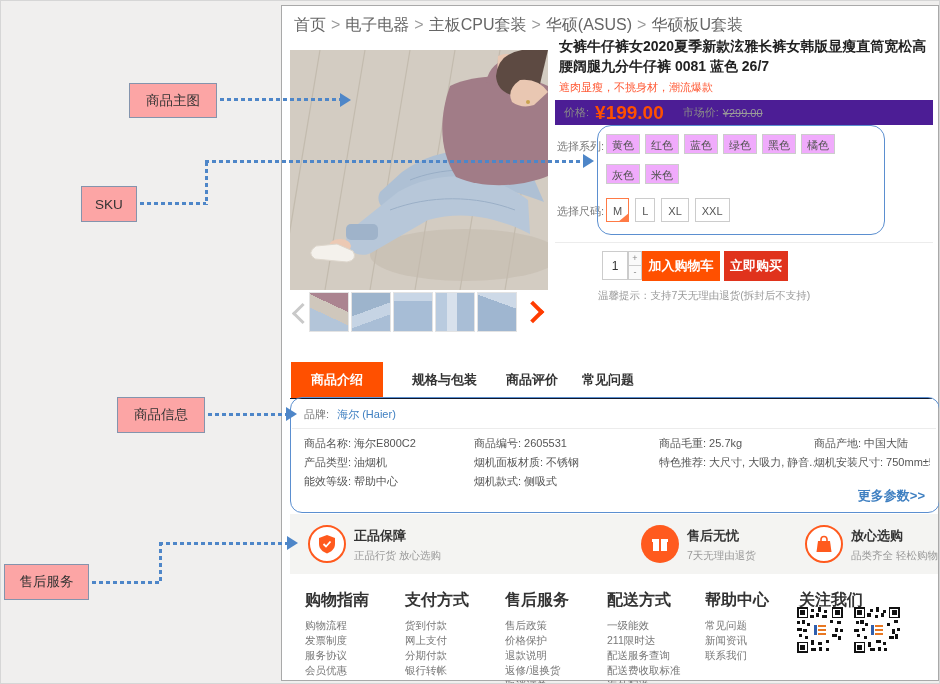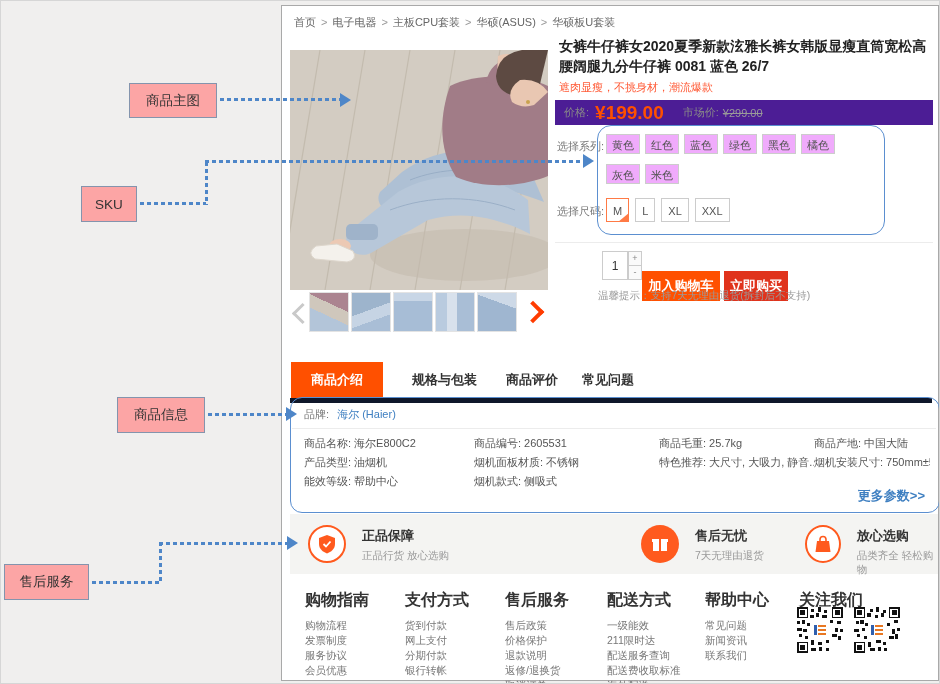--- a/index.html
+++ b/index.html
@@ -2,21 +2,21 @@
 <html><head>
 <meta charset="utf-8">
 <style>
   html,body{margin:0;padding:0;background:#fff;}
   .canvas{position:relative;width:940px;height:684px;background:#f0efee;border:1px solid #d6d6d6;
     box-sizing:border-box;overflow:hidden;font-family:"Liberation Sans","DejaVu Sans",sans-serif;}
   .ab{position:absolute;}
   
   .panel{position:absolute;left:280px;top:4px;width:658px;height:676px;background:#fff;
     border:1px solid #a9a9a9;box-sizing:border-box;}
-  .crumb{font-size:11px;color:#666;white-space:nowrap;}
+  .crumb{font-size:16px;color:#666;white-space:nowrap;}
   .crumb span{margin:0 3px;}
   .crumb .sep{color:#999;margin:0 2px;}
   
   .main-img{left:8px;top:44px;width:258px;height:240px;overflow:hidden;background:#d3ccc2;}
   .thumb{width:40px;height:40px;border:1px solid #e3e3e3;box-sizing:border-box;}
   .t1{background:linear-gradient(205deg,#ab8490 0 34%,#cfc7bc 34% 58%,#b3c5d9 58%);}
   .t2{background:linear-gradient(160deg,#9db4cc 0 45%,#c6d4e4 45% 68%,#a9bed6 68%);}
   .t3{background:linear-gradient(180deg,#c8d6e6 0 22%,#a7bdd6 22%);}
   .t4{background:linear-gradient(90deg,#b9cbdf 0 30%,#d8e1ec 30% 55%,#a9bed6 55%);}
   .t5{background:linear-gradient(200deg,#cdd9e7 0 30%,#9fb6d0 30%);}
@@ -40,46 +40,46 @@
     background:#fff;border:1px solid #ccc;box-sizing:border-box;padding:0 6px;position:relative;}
   .schip.sel{border:1px solid #ff7a45;overflow:hidden;}
   .schip.sel:after{content:"";position:absolute;right:-1px;bottom:-1px;width:0;height:0;
     border-style:solid;border-width:0 0 9px 11px;border-color:transparent transparent #ff7a45 transparent;}
   .divider{left:273px;top:236px;width:378px;height:1px;background:#ececec;}
   .qty{left:320px;top:245px;width:26px;height:29px;border:1px solid #ccc;background:#fff;text-align:center;
     font-size:12px;color:#333;box-sizing:border-box;padding:0;font-family:inherit;}
   .stp{left:346px;width:14px;height:15px;border:1px solid #ccc;background:#fafafa;box-sizing:border-box;
     font-size:9px;color:#888;text-align:center;line-height:13px;}
   .btn{height:30px;border:none;color:#fff;font-size:13px;font-weight:bold;font-family:inherit;
-    display:flex;align-items:center;justify-content:center;margin-top:20px;}
+    display:flex;align-items:center;justify-content:center;}
   .cart{left:360px;top:245px;width:78px;background:#ff5000;}
   .buy{left:442px;top:245px;width:64px;background:#e0331c;}
   .tip{left:316px;top:283px;font-size:10.5px;color:#9a9a9a;}
   
-  .tabs{left:8px;top:356px;width:642px;height:36px;border-bottom:5px solid #0f172a;}
+  .tabs{left:8px;top:356px;width:642px;height:36px;border-bottom:1px solid #0f172a;}
   .tab-active{position:absolute;left:1px;top:0;width:92px;height:36px;background:#ff5000;color:#fff;
     font-size:13px;font-weight:bold;display:flex;align-items:center;justify-content:center;}
   .tab{position:absolute;top:0;height:36px;display:flex;align-items:center;font-size:13px;font-weight:bold;color:#333;}
   
   .info-box{left:8px;top:391px;width:648px;height:114px;border:1px solid #5b8fd0;border-radius:12px;z-index:5;}
   .brand-row{position:absolute;left:13px;top:9px;font-size:11px;}
   .brand-row .bl{color:#777;}
   .brand-row .bv{color:#3e7fc1;margin-left:5px;}
   .info-div{position:absolute;left:1px;top:30px;width:644px;height:1px;background:#ececec;}
   .specs{position:absolute;left:13px;top:38px;width:626px;display:grid;
     grid-template-columns:170px 185px 155px auto;grid-auto-rows:19px;font-size:11px;color:#555;}
   .specs div{white-space:nowrap;overflow:hidden;}
   .more{position:absolute;right:14px;bottom:7px;font-size:13px;font-weight:bold;color:#3e7fc1;}
   
   .svc{left:8px;top:508px;width:648px;height:60px;background:#f4f4f2;}
   .svc-item{position:absolute;top:11px;display:flex;align-items:flex-start;}
   .svc-ic{width:38px;height:38px;border-radius:50%;display:flex;align-items:center;justify-content:center;box-sizing:border-box;}
   .ring{border:2px solid #ff5a1e;background:#fff;}
   .solid{background:#ff5a1e;}
-  .svc-tx{margin-left:16px;padding-top:2px;}
+  .svc-tx{margin-left:8px;padding-top:2px;}
   .svc-t{font-size:13px;font-weight:bold;color:#333;}
   .svc-d{font-size:10.5px;color:#999;margin-top:4px;}
   
   .fcol{width:96px;}
   .fhead{font-size:16px;font-weight:bold;color:#333;margin-bottom:7px;}
   .fitem{font-size:10.5px;color:#777;line-height:15px;}
   .qr{width:46px;height:46px;background:#fff;}
   
   .ann-label{position:absolute;background:#fca5a5;border:1px solid #8494ad;display:flex;align-items:center;
     justify-content:center;font-size:13.5px;color:#333;z-index:42;box-sizing:border-box;}

